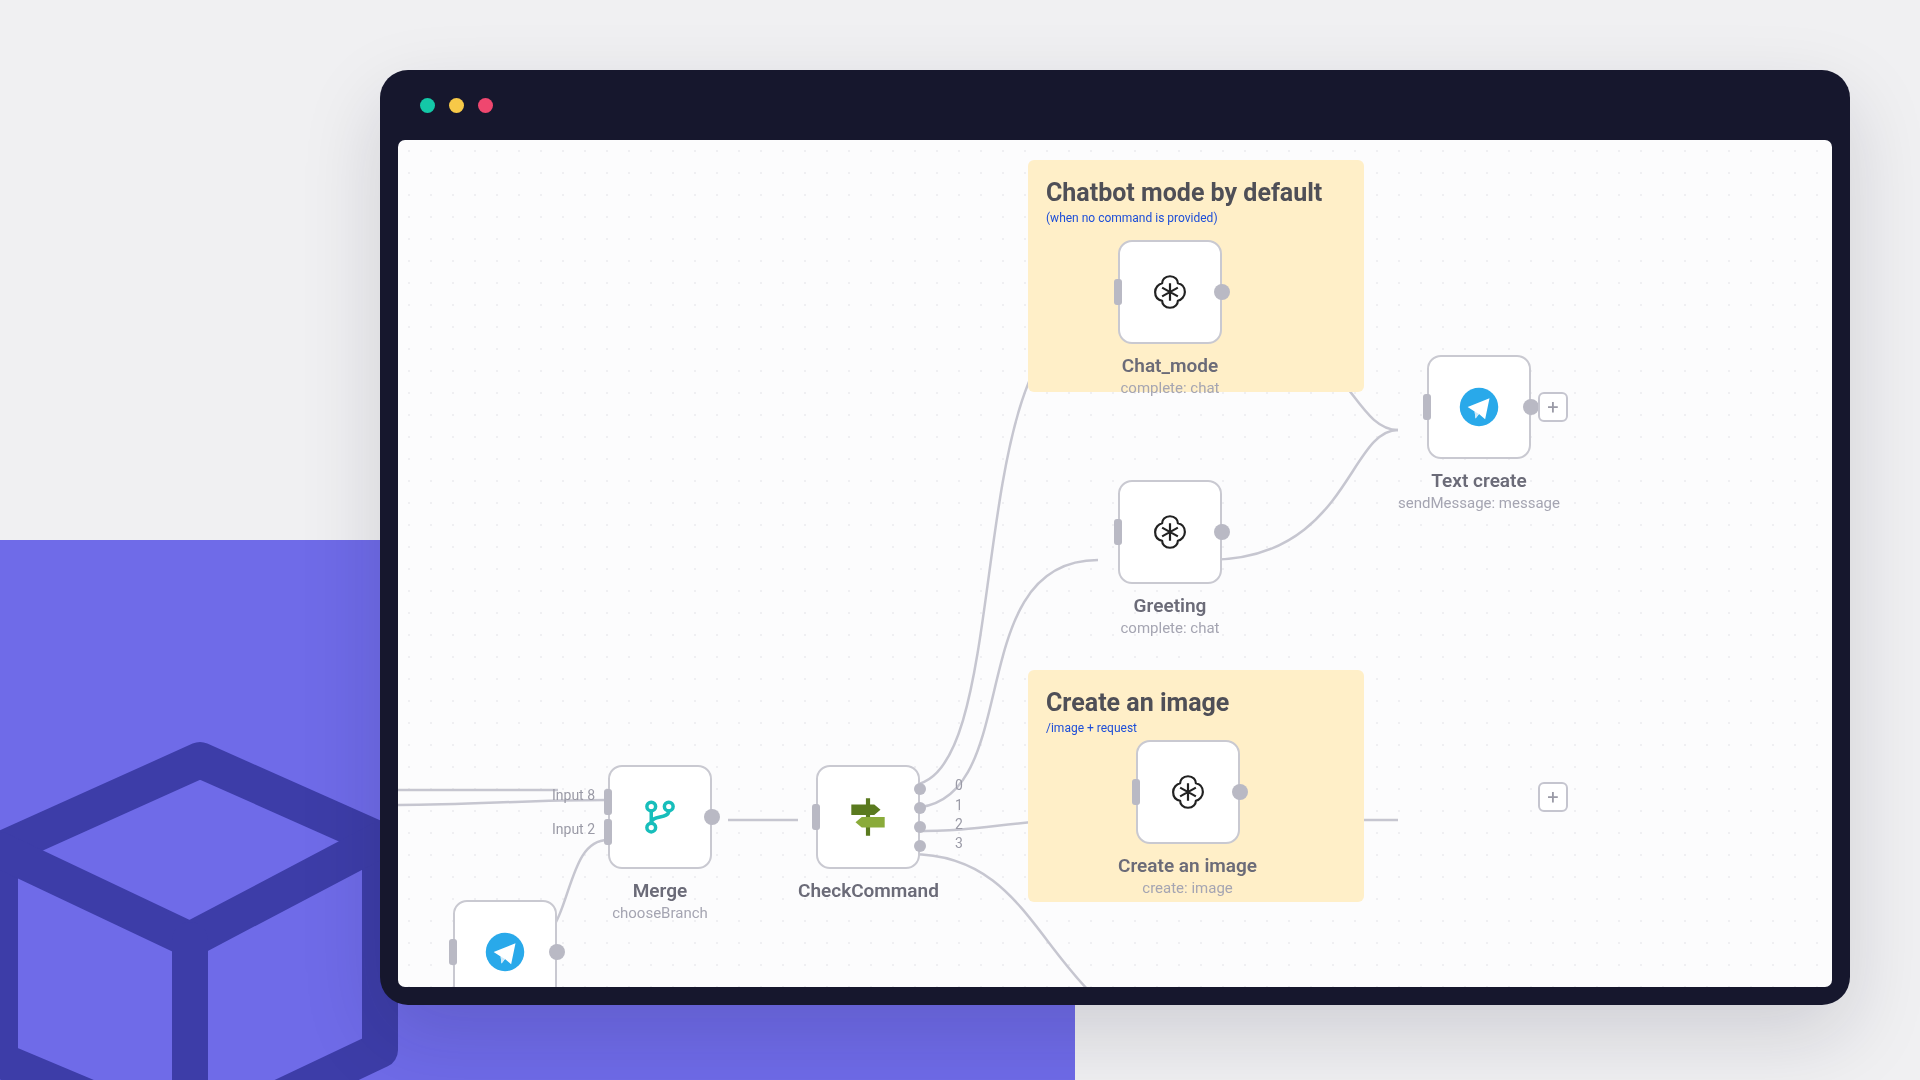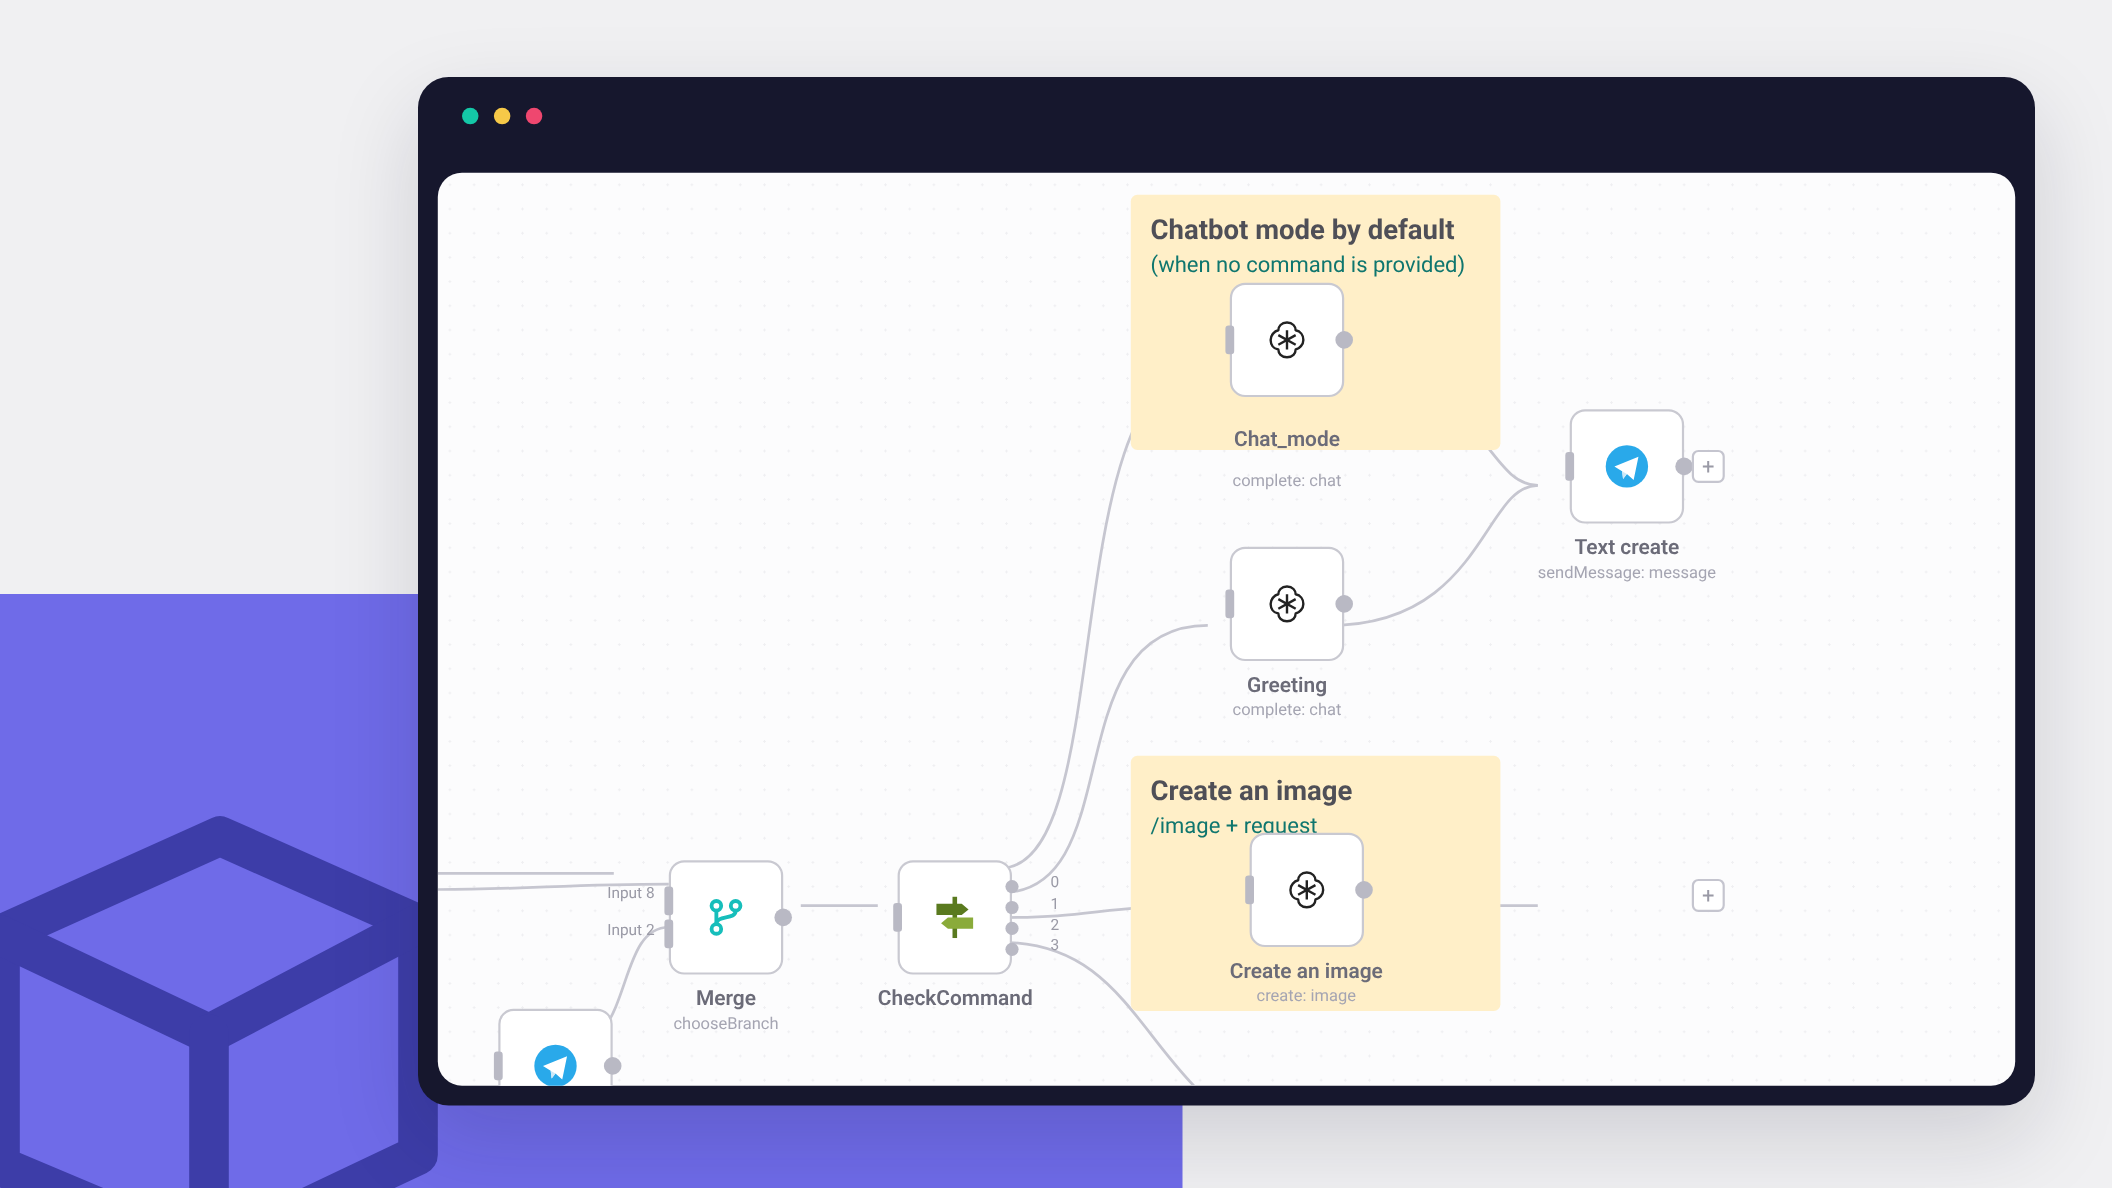--- a/index.html
+++ b/index.html
@@ -11,21 +11,21 @@
   .bg-cube{position:absolute;left:-60px;top:670px;width:500px;height:500px;}
   .bg-cube svg{width:100%;height:100%;}
 
   
   .window{position:absolute;left:380px;top:70px;width:1470px;height:935px;background:#16172d;border-radius:28px;box-shadow:0 30px 80px rgba(20,20,50,0.15);}
   .titlebar{height:70px;display:flex;align-items:center;padding-left:40px;gap:14px;}
   .dot{width:15px;height:15px;border-radius:50%;}
   .dot.red{background:#14c8a7;}   
   .dot.y{background:#f7c948;}
   .dot.p{background:#ef476f;}
-  .viewport{position:absolute;left:18px;right:18px;top:70px;bottom:18px;background:#fcfcfd;border-radius:22px;overflow:hidden;margin-top:17px;}
+  .viewport{position:absolute;left:18px;right:18px;top:70px;bottom:18px;background:#fcfcfd;border-radius:7px;overflow:hidden;}
 
   
   .viewport::before{content:"";position:absolute;inset:0;
     background-image:radial-gradient(#e6e6ea 1px,transparent 1px);
     background-size:22px 22px;background-position:0 0;opacity:.6;}
 
   .canvas{position:absolute;inset:0;}
 
   
   .node{position:absolute;display:flex;flex-direction:column;align-items:center;}
@@ -40,21 +40,21 @@
 
   
   .addbtn{position:absolute;width:26px;height:26px;border:2px solid #c5c5cf;border-radius:6px;display:flex;align-items:center;justify-content:center;color:#9a9aa6;font-size:20px;background:#fff;}
 
   
   .port-index{position:absolute;font-size:14px;color:#9a9aa6;}
 
   
   .group{position:absolute;background:#FFEFC8;border-radius:6px;padding:18px 18px 14px 18px;}
   .group .gtitle{font-size:25px;font-weight:700;color:#4f4f57;}
-  .group .gsub{font-size:20px;color:#0f766e;margin-top:4px;}
+  .group .gsub{font-size:12px;color:#1d4ed8;margin-top:4px;}
 
   
   .icon{display:flex;align-items:center;justify-content:center;}
 
   
   .openai{width:42px;height:42px;}
   .telegram{width:42px;height:42px;}
   .branch{width:42px;height:42px;}
   .signpost{width:50px;height:50px;}
 
@@ -180,21 +180,21 @@
             </span>
           </div>
           <div class="label">CheckCommand</div>
 
           <span class="port-index" style="right:-24px;top:12px;">0</span>
           <span class="port-index" style="right:-24px;top:32px;">1</span>
           <span class="port-index" style="right:-24px;top:51px;">2</span>
           <span class="port-index" style="right:-24px;top:70px;">3</span>
         </div>
 
-        <div class="node" style="left:720px;top:100px;gap:16px;">
+        <div class="node" style="left:720px;top:100px;">
           <div class="box" style="position:relative;">
             <span class="port-in"></span>
             <span class="port-out"></span>
             <span class="icon openai">
               <svg viewBox="0 0 48 48" fill="none" stroke="#222" stroke-width="2.5" stroke-linejoin="round">
                 <path d="M24 6c6 0 9 4 9 8 5 1 8 5 8 10s-4 9-8 10c0 4-3 8-9 8s-9-4-9-8c-5-1-8-5-8-10s4-9 8-10c0-4 3-8 9-8z"></path>
                 <path d="M24 14v20M15 19l18 10M33 19l-18 10"></path>
               </svg>
             </span>
           </div>

